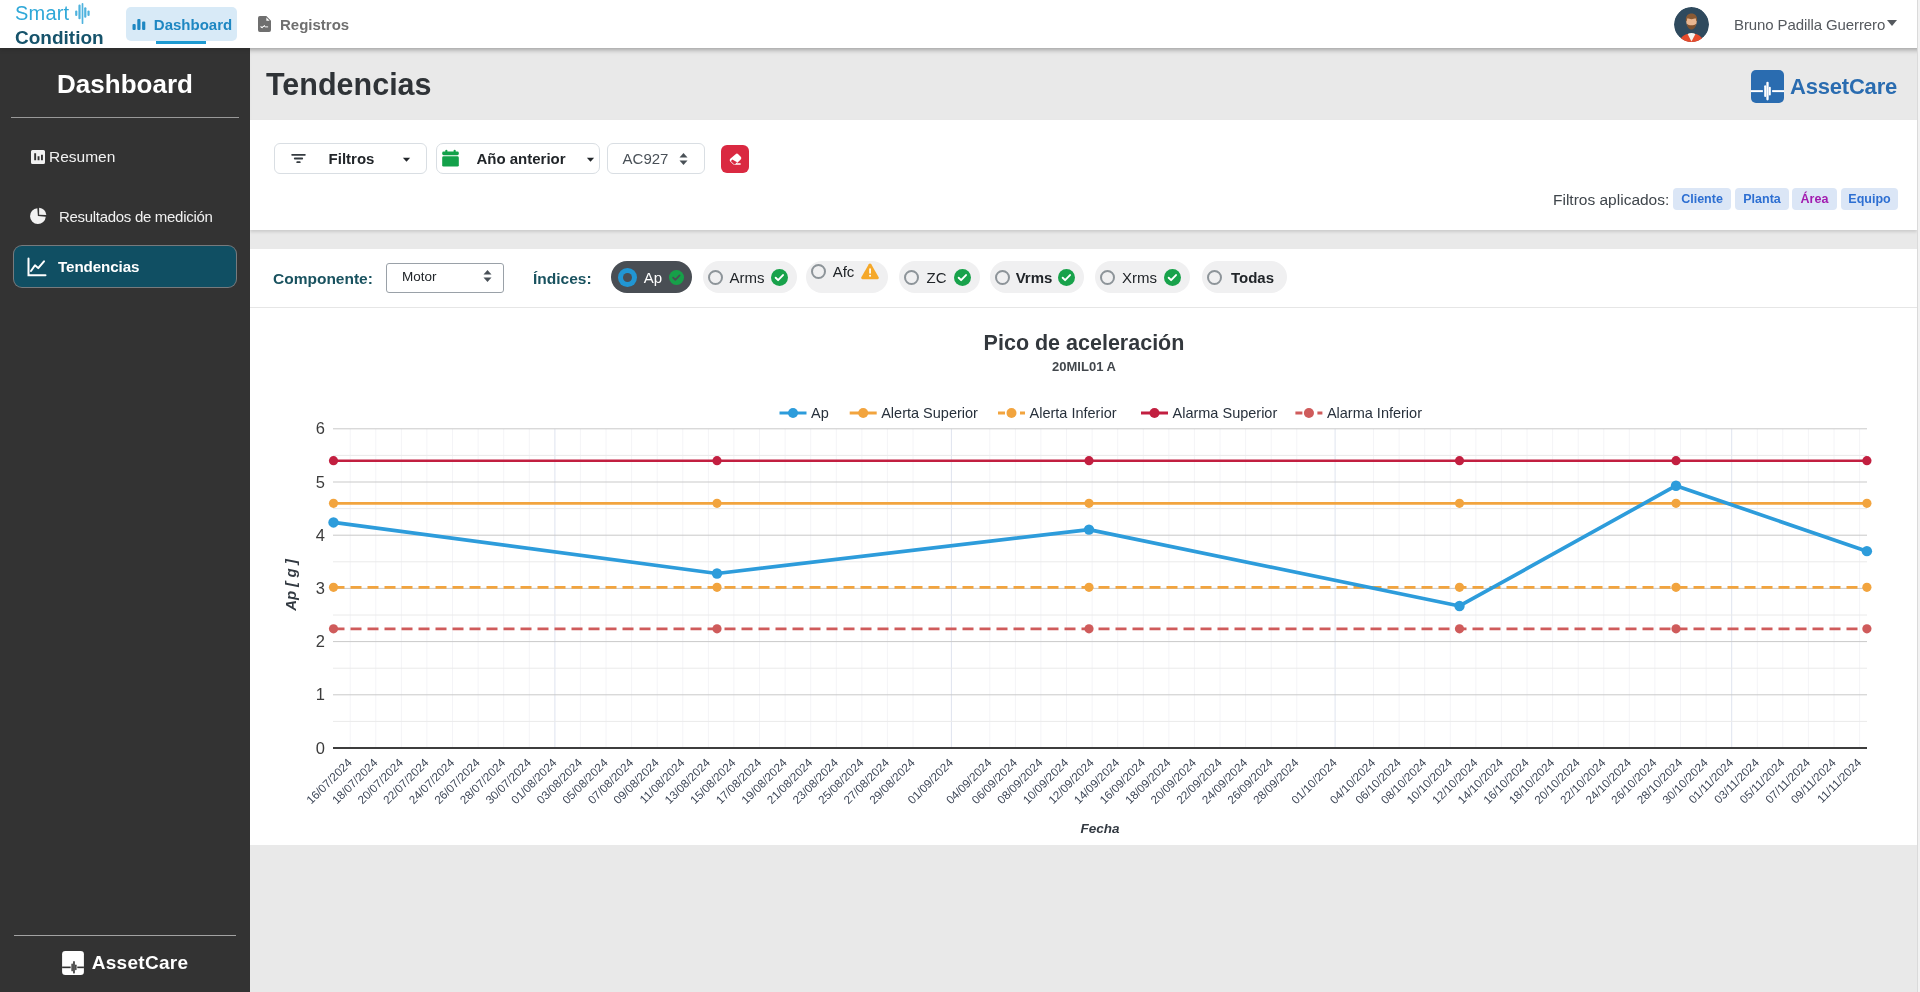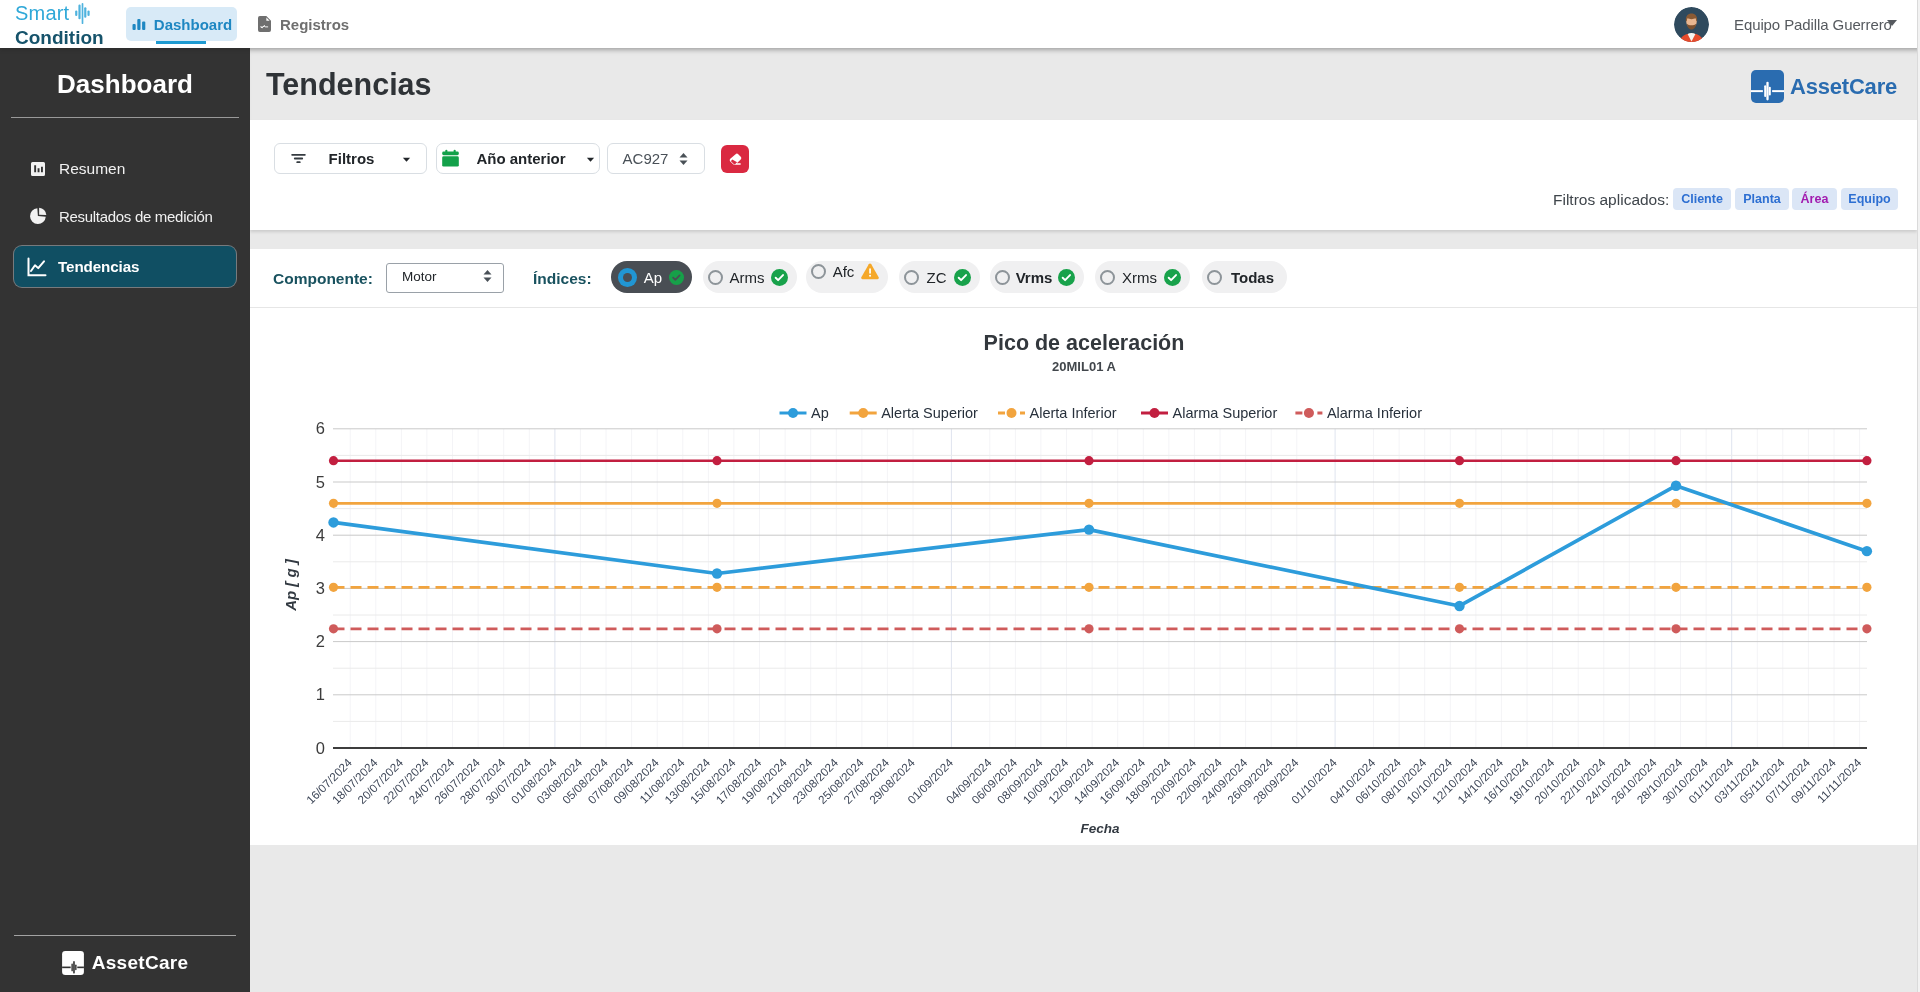--- a/index.html
+++ b/index.html
@@ -29,27 +29,27 @@
       <span style="font-size:15px;font-weight:700;color:#6f6f6f">Registros</span>
     </div>
 <div class="abs" style="left:1674px;top:6.5px;width:35px;height:35px;border-radius:50%;overflow:hidden"><svg width="35" height="35" viewBox="0 0 35 35">
         <circle cx="17.5" cy="17.5" r="17.5" fill="#2f4a5e"></circle>
         <path d="M5.8 35c.4-5.6 5.2-8.6 11.7-8.6s11.3 3 11.7 8.6z" fill="#e64b2c"></path>
         <path d="M13.6 26.9l3.9 7.6 3.9-7.6c-1.2-.55-2.5-.83-3.9-.83s-2.7.28-3.9.83z" fill="#f4f5f1"></path>
         <ellipse cx="17.5" cy="14.6" rx="5.3" ry="6.1" fill="#e9b690"></ellipse>
         <path d="M11.9 14.4c-.5-5.8 2.2-8 5.6-8s6.1 2.2 5.6 8l-.8-.4-.6-2.7c-2.4 1.1-6 1.1-8.4 0l-.6 2.7z" fill="#8a5a34"></path>
         <path d="M12.8 16.8c.3 3.2 2.1 5.8 4.7 5.8s4.4-2.6 4.7-5.8c-1.2 1-2.8 1.5-4.7 1.5s-3.5-.5-4.7-1.5z" fill="#7c5130"></path>
       </svg></div>
-<div class="abs" style="left:1734px;top:15.5px;font-size:15px;letter-spacing:-0.1px;color:#55595e">Equipo Padilla Guerrero</div>
+<div class="abs" style="left:1734px;top:15.5px;font-size:15px;letter-spacing:-0.1px;color:#55595e">Bruno Padilla Guerrero</div>
 <div class="abs" style="left:1887px;top:20px;width:0;height:0;border-left:5.5px solid transparent;border-right:5.5px solid transparent;border-top:6px solid #55595e"></div>
 </div>
 <div class="abs" style="left:0;top:48px;width:250px;height:944px;background:#333333;z-index:20">
 <div style="font-size:26px;font-weight:700;color:#fff;text-align:center;margin-top:21px">Dashboard</div>
 <div class="abs" style="left:11px;top:69px;right:11px;height:1px;background:rgba(255,255,255,0.5)"></div>
-<div class="abs" style="left:30px;top:112px;display:flex;align-items:center;gap:13px">
+<div class="abs" style="left:30px;top:100px;display:flex;align-items:center;gap:3px">
       <svg width="16" height="16" viewBox="0 0 16 16" fill="#f2f2f2">
         <path d="M2.5 1h11A1.5 1.5 0 0 1 15 2.5v11a1.5 1.5 0 0 1-1.5 1.5h-11A1.5 1.5 0 0 1 1 13.5v-11A1.5 1.5 0 0 1 2.5 1zm1.7 3.2v7h1.9v-7H4.2zm3.4 3.1v3.9h1.9V7.3H7.6zm3.4-1.5v5.4h1.9V5.8H11z" fill-rule="evenodd"></path>
       </svg>
       <span style="font-size:15.5px;color:#f1f1f1">Resumen</span>
     </div>
 <div class="abs" style="left:29px;top:159px;display:flex;align-items:center;gap:12px">
       <svg width="18" height="18" viewBox="0 0 16 16" fill="#f2f2f2">
         <path d="M7.4 1.1A7 7 0 1 0 14.9 8.6L7.9 8 7.4 1.1z"></path>
         <path d="M9 .6a7 7 0 0 1 6.4 6.6L9 6.8V.6z"></path>
       </svg>

